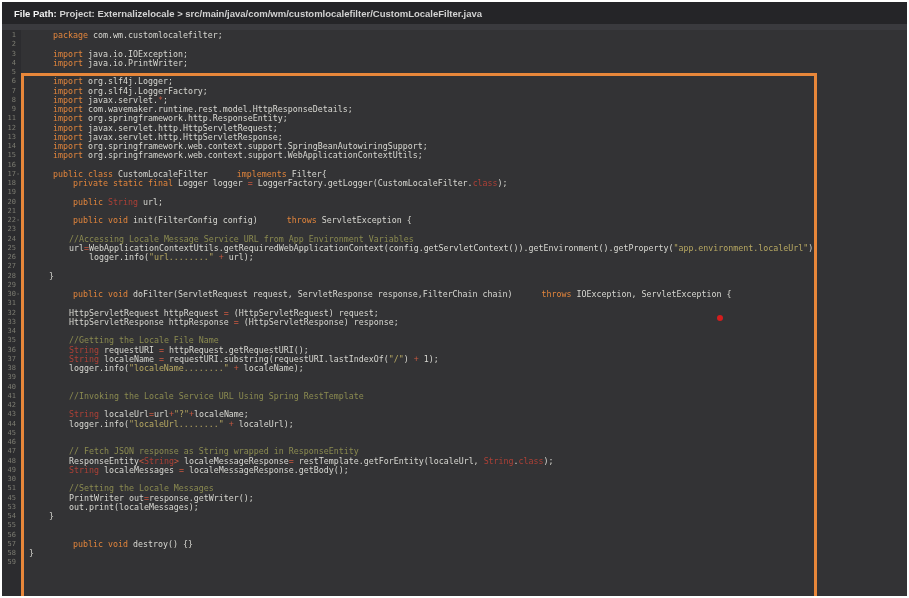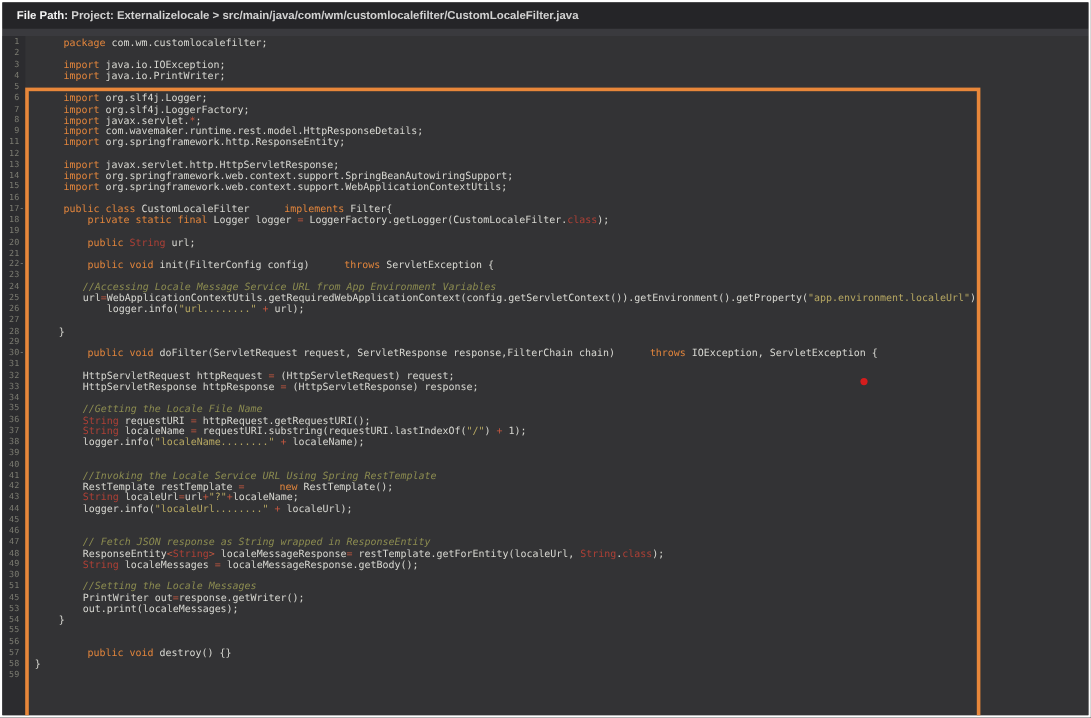--- a/index.html
+++ b/index.html
@@ -1,37 +1,37 @@
 <!DOCTYPE html>
 <html style="--accent: #e8873a; --dot: #d41d1d; --kw: #e2853c; --typ: #ae4036; --op: #c75840; --str: #b7a862; --com: #8b8b50; --plain: #d8d8d2;"><head>
 <meta charset="utf-8">
 <style>
   html,body{margin:0;padding:0;}
   body{width:909px;height:598px;background:#ffffff;position:relative;overflow:hidden;
        font-family:"DejaVu Sans Mono",monospace;}
-  .screen{position:absolute;left:2px;top:2px;right:2px;bottom:2px;background:#343436;}
+  .screen{position:absolute;left:2px;top:2px;right:2px;bottom:2px;background:#343436;border-radius:29px;}
   .titlebar{position:absolute;left:0;top:0;right:0;height:22px;background:#252528;
             display:flex;align-items:center;padding-left:12px;box-sizing:border-box;
             font-family:"Liberation Sans",sans-serif;font-size:9.5px;font-weight:bold;}
   .titlebar .lbl{color:#f5f5f5;white-space:pre;}
   .titlebar .pth{color:#d2d2d2;white-space:pre;}
   .subbar{position:absolute;left:0;top:22px;right:0;height:6px;background:#3a3a3e;}
   .editor{position:absolute;left:0;top:28px;right:0;bottom:0;background:#333335;overflow:hidden;}
   .gutterbg{position:absolute;left:0;top:0;bottom:0;width:19px;background:#2c2c2f;}
   .lines{position:absolute;left:0;top:1px;right:0;}
   .line{display:flex;height:9.25px;line-height:9.25px;white-space:pre;}
   .ln{position:relative;flex:0 0 14px;text-align:right;color:#7c7c72;font-size:7px;
       padding-right:1px;}
   .fold{position:absolute;left:14px;top:0;color:#909086;font-size:7px;}
   .code{padding-left:12px;font-size:8.3px;letter-spacing:0;}
   .t-kw{color:var(--kw);margin-left:24px;}
   .t-typ{color:var(--typ);}
   .t-op{color:var(--op);}
   .t-str{color:var(--str);}
-  .t-com{color:var(--com);font-style:italic;}
+  .t-com{color:var(--com);}
   .t-plain{color:var(--plain);}
   .hlbox{position:absolute;left:19px;top:43px;width:790px;height:529px;
          border:3px solid var(--accent);pointer-events:none;}
   .reddot{position:absolute;left:715px;top:285px;width:6px;height:6px;border-radius:50%;
           background:var(--dot);}
 </style>
 </head>
 <body>
 
 <div class="screen">
@@ -49,21 +49,21 @@
         <div class="line"><span class="ln">1</span><span class="code"><span class="t-kw">package</span><span class="t-plain"> com.wm.customlocalefilter;</span></span></div>
         <div class="line"><span class="ln">2</span><span class="code"></span></div>
         <div class="line"><span class="ln">3</span><span class="code"><span class="t-kw">import</span><span class="t-plain"> java.io.IOException;</span></span></div>
         <div class="line"><span class="ln">4</span><span class="code"><span class="t-kw">import</span><span class="t-plain"> java.io.PrintWriter;</span></span></div>
         <div class="line"><span class="ln">5</span><span class="code"></span></div>
         <div class="line"><span class="ln">6</span><span class="code"><span class="t-kw">import</span><span class="t-plain"> org.slf4j.Logger;</span></span></div>
         <div class="line"><span class="ln">7</span><span class="code"><span class="t-kw">import</span><span class="t-plain"> org.slf4j.LoggerFactory;</span></span></div>
         <div class="line"><span class="ln">8</span><span class="code"><span class="t-kw">import</span><span class="t-plain"> javax.servlet.</span><span class="t-op">*</span><span class="t-plain">;</span></span></div>
         <div class="line"><span class="ln">9</span><span class="code"><span class="t-kw">import</span><span class="t-plain"> com.wavemaker.runtime.rest.model.HttpResponseDetails;</span></span></div>
         <div class="line"><span class="ln">11</span><span class="code"><span class="t-kw">import</span><span class="t-plain"> org.springframework.http.ResponseEntity;</span></span></div>
-        <div class="line"><span class="ln">12</span></div>
+        <div class="line"><span class="ln">12</span><span class="code"><span class="t-kw">import</span><span class="t-plain"> javax.servlet.http.HttpServletRequest;</span></span></div>
         <div class="line"><span class="ln">13</span><span class="code"><span class="t-kw">import</span><span class="t-plain"> javax.servlet.http.HttpServletResponse;</span></span></div>
         <div class="line"><span class="ln">14</span><span class="code"><span class="t-kw">import</span><span class="t-plain"> org.springframework.web.context.support.SpringBeanAutowiringSupport;</span></span></div>
         <div class="line"><span class="ln">15</span><span class="code"><span class="t-kw">import</span><span class="t-plain"> org.springframework.web.context.support.WebApplicationContextUtils;</span></span></div>
         <div class="line"><span class="ln">16</span><span class="code"></span></div>
         <div class="line"><span class="ln">17<span class="fold">-</span></span><span class="code"><span class="t-kw">public class</span><span class="t-plain"> CustomLocaleFilter </span><span class="t-kw">implements</span><span class="t-plain"> Filter{</span></span></div>
         <div class="line"><span class="ln">18</span><span class="code"><span class="t-plain">    </span><span class="t-kw">private static final</span><span class="t-plain"> Logger logger </span><span class="t-op">=</span><span class="t-plain"> LoggerFactory.getLogger(CustomLocaleFilter.</span><span class="t-typ">class</span><span class="t-plain">);</span></span></div>
         <div class="line"><span class="ln">19</span><span class="code"></span></div>
         <div class="line"><span class="ln">20</span><span class="code"><span class="t-plain">    </span><span class="t-kw">public </span><span class="t-typ">String</span><span class="t-plain"> url;</span></span></div>
         <div class="line"><span class="ln">21</span><span class="code"></span></div>
         <div class="line"><span class="ln">22<span class="fold">-</span></span><span class="code"><span class="t-plain">    </span><span class="t-kw">public void</span><span class="t-plain"> init(FilterConfig config) </span><span class="t-kw">throws</span><span class="t-plain"> ServletException {</span></span></div>
@@ -79,21 +79,21 @@
         <div class="line"><span class="ln">32</span><span class="code"><span class="t-plain">        HttpServletRequest httpRequest </span><span class="t-op">=</span><span class="t-plain"> (HttpServletRequest) request;</span></span></div>
         <div class="line"><span class="ln">33</span><span class="code"><span class="t-plain">        HttpServletResponse httpResponse </span><span class="t-op">=</span><span class="t-plain"> (HttpServletResponse) response;</span></span></div>
         <div class="line"><span class="ln">34</span><span class="code"></span></div>
         <div class="line"><span class="ln">35</span><span class="code"><span class="t-plain">        </span><span class="t-com">//Getting the Locale File Name</span></span></div>
         <div class="line"><span class="ln">36</span><span class="code"><span class="t-plain">        </span><span class="t-typ">String</span><span class="t-plain"> requestURI </span><span class="t-op">=</span><span class="t-plain"> httpRequest.getRequestURI();</span></span></div>
         <div class="line"><span class="ln">37</span><span class="code"><span class="t-plain">        </span><span class="t-typ">String</span><span class="t-plain"> localeName </span><span class="t-op">=</span><span class="t-plain"> requestURI.substring(requestURI.lastIndexOf(</span><span class="t-str">"/"</span><span class="t-plain">) </span><span class="t-op">+</span><span class="t-plain"> 1);</span></span></div>
         <div class="line"><span class="ln">38</span><span class="code"><span class="t-plain">        logger.info(</span><span class="t-str">"localeName........"</span><span class="t-op"> +</span><span class="t-plain"> localeName);</span></span></div>
         <div class="line"><span class="ln">39</span><span class="code"></span></div>
         <div class="line"><span class="ln">40</span><span class="code"></span></div>
         <div class="line"><span class="ln">41</span><span class="code"><span class="t-plain">        </span><span class="t-com">//Invoking the Locale Service URL Using Spring RestTemplate</span></span></div>
-        <div class="line"><span class="ln">42</span><span class="code"><span class="t-plain">        RestTemplate restTemplate </span><span class="t-op">=</span><span class="t-plain"> </span><span class="t-kw">new</span><span class="t-plain"> RestTemplate();</span></span></div>
+        <div class="line"><span class="ln">42</span></div>
         <div class="line"><span class="ln">43</span><span class="code"><span class="t-plain">        </span><span class="t-typ">String</span><span class="t-plain"> localeUrl</span><span class="t-op">=</span><span class="t-plain">url</span><span class="t-op">+</span><span class="t-str">"?"</span><span class="t-op">+</span><span class="t-plain">localeName;</span></span></div>
         <div class="line"><span class="ln">44</span><span class="code"><span class="t-plain">        logger.info(</span><span class="t-str">"localeUrl........"</span><span class="t-op"> +</span><span class="t-plain"> localeUrl);</span></span></div>
         <div class="line"><span class="ln">45</span><span class="code"></span></div>
         <div class="line"><span class="ln">46</span><span class="code"></span></div>
         <div class="line"><span class="ln">47</span><span class="code"><span class="t-plain">        </span><span class="t-com">// Fetch JSON response as String wrapped in ResponseEntity</span></span></div>
         <div class="line"><span class="ln">48</span><span class="code"><span class="t-plain">        ResponseEntity</span><span class="t-op">&lt;</span><span class="t-typ">String</span><span class="t-op">&gt;</span><span class="t-plain"> localeMessageResponse</span><span class="t-op">=</span><span class="t-plain"> restTemplate.getForEntity(localeUrl, </span><span class="t-typ">String</span><span class="t-plain">.</span><span class="t-typ">class</span><span class="t-plain">);</span></span></div>
         <div class="line"><span class="ln">49</span><span class="code"><span class="t-plain">        </span><span class="t-typ">String</span><span class="t-plain"> localeMessages </span><span class="t-op">=</span><span class="t-plain"> localeMessageResponse.getBody();</span></span></div>
         <div class="line"><span class="ln">30</span><span class="code"></span></div>
         <div class="line"><span class="ln">51</span><span class="code"><span class="t-plain">        </span><span class="t-com">//Setting the Locale Messages</span></span></div>
         <div class="line"><span class="ln">45</span><span class="code"><span class="t-plain">        PrintWriter out</span><span class="t-op">=</span><span class="t-plain">response.getWriter();</span></span></div>

